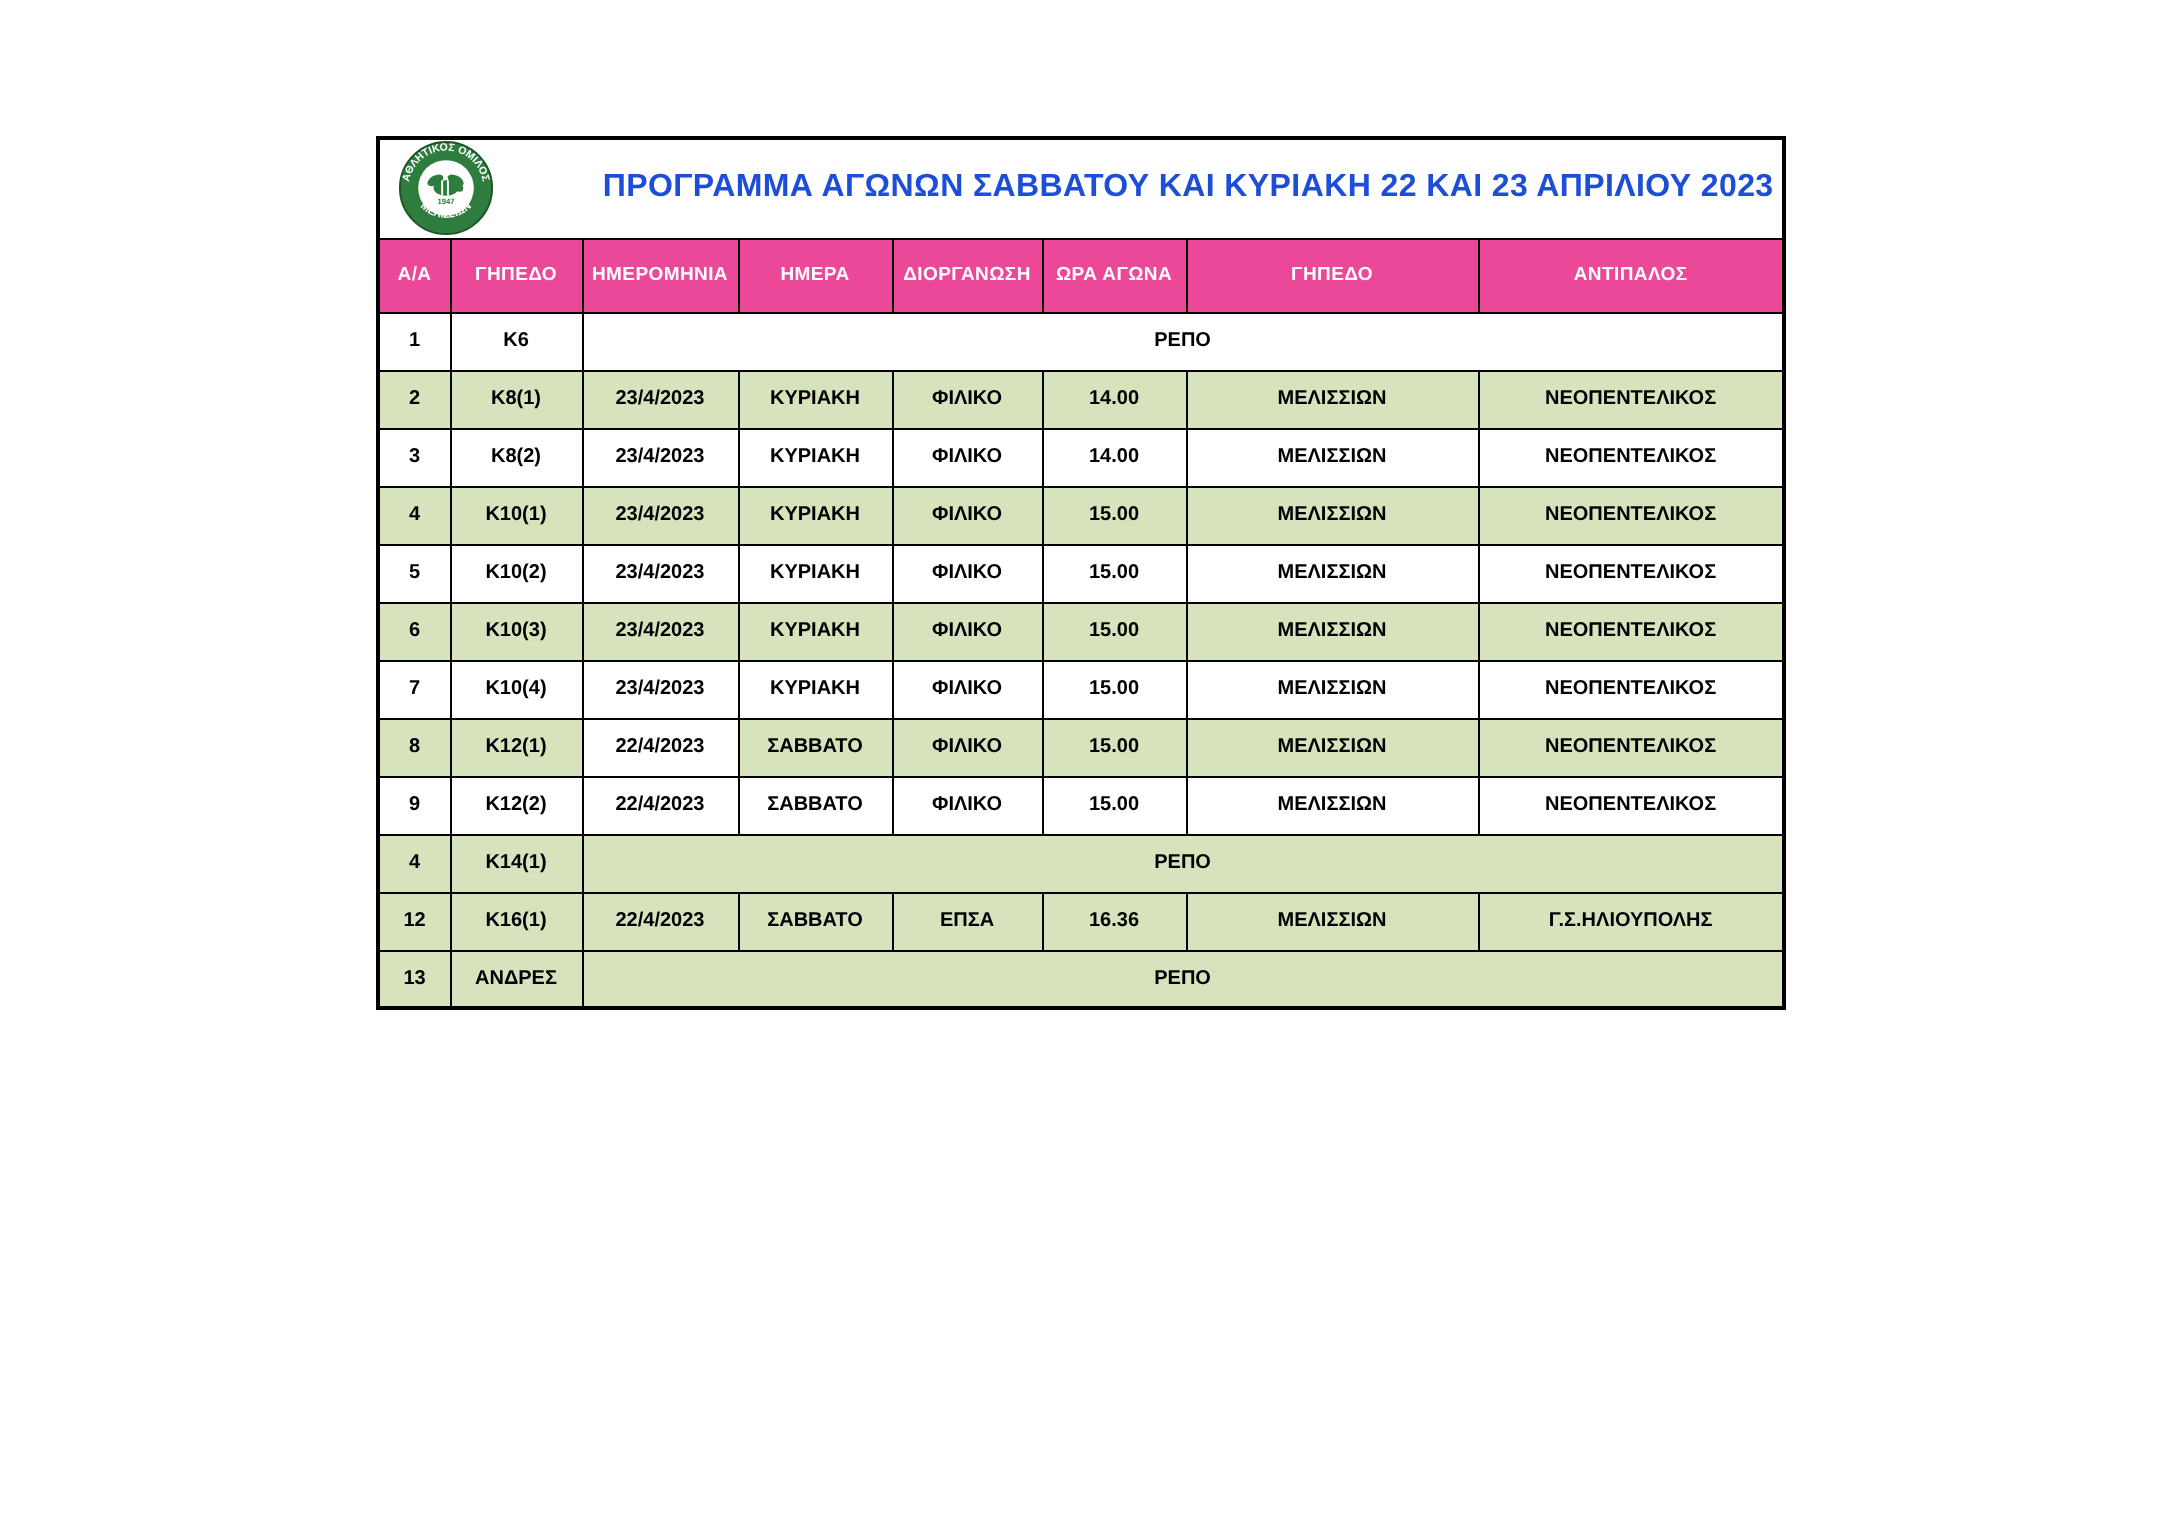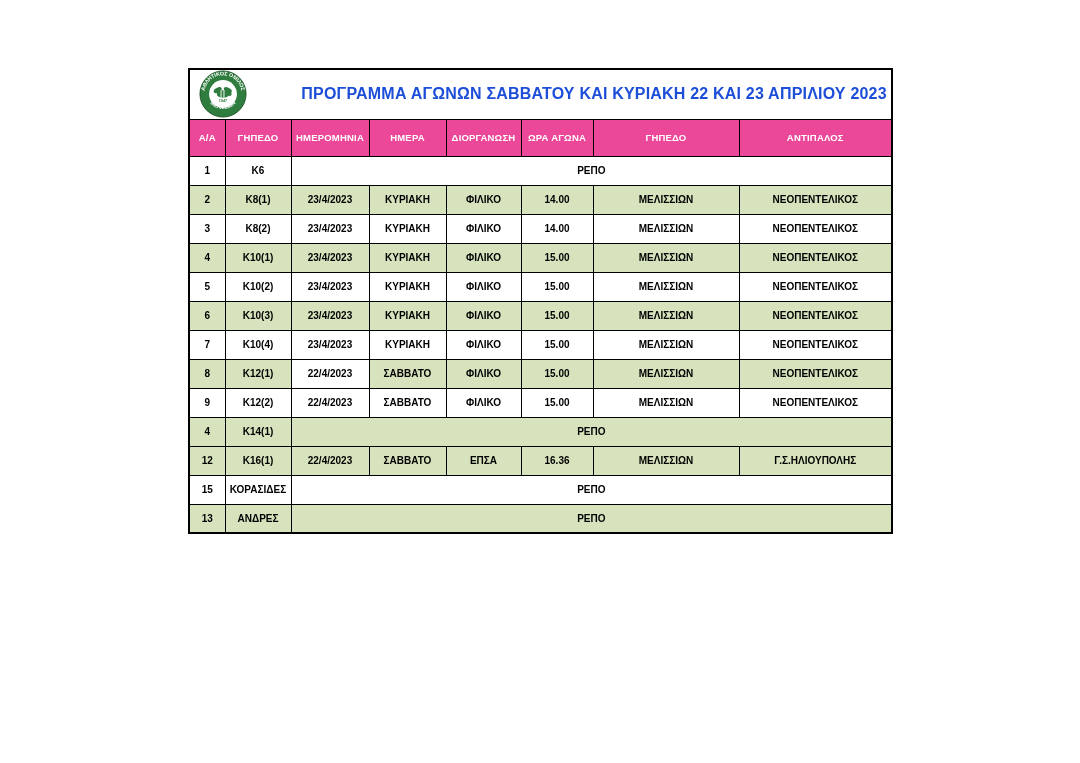--- a/index.html
+++ b/index.html
@@ -224,25 +224,20 @@
         <tr class="green">
           <td>12</td>
           <td>Κ16(1)</td>
           <td>22/4/2023</td>
           <td>ΣΑΒΒΑΤΟ</td>
           <td>ΕΠΣΑ</td>
           <td>16.36</td>
           <td>ΜΕΛΙΣΣΙΩΝ</td>
           <td>Γ.Σ.ΗΛΙΟΥΠΟΛΗΣ</td>
         </tr>
-        <tr class="white">
-          <td>15</td>
-          <td>ΚΟΡΑΣΙΔΕΣ</td>
-          <td colspan="6">ΡΕΠΟ</td>
-        </tr>
         <tr class="green">
           <td>13</td>
           <td>ΑΝΔΡΕΣ</td>
           <td colspan="6">ΡΕΠΟ</td>
         </tr>
       </tbody>
   </table>
 </div>
 
 </body></html>

